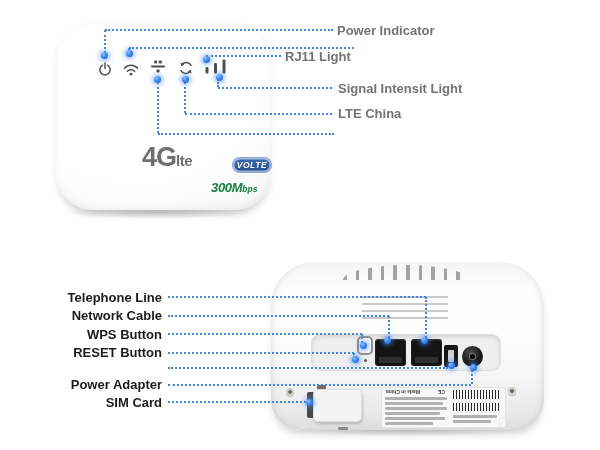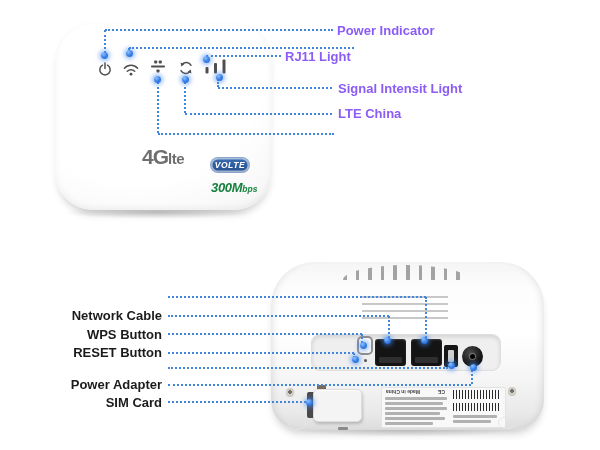--- a/index.html
+++ b/index.html
@@ -18,29 +18,29 @@
     box-shadow:0 6px 9px -3px rgba(0,0,0,.20), inset -7px 0 10px -7px rgba(0,0,0,.15), inset 7px 0 10px -7px rgba(0,0,0,.15);}
   .back-shadow{left:295px;top:423px;width:225px;height:14px;border-radius:50%;
     background:radial-gradient(closest-side,rgba(0,0,0,.15),rgba(0,0,0,0));}
 
   
   .hline{position:absolute;height:0;border-top:2px dotted #4285dd;}
   .vline{position:absolute;width:0;border-left:2px dotted #4285dd;}
   .dot{position:absolute;width:7px;height:7px;border-radius:50%;
     background:radial-gradient(circle at 35% 30%, #8fc0ff 0%, #3d85e8 45%, #1a5fd0 100%);
     box-shadow:0 0 4px 2px rgba(70,140,245,.55);}
-  .lbl{position:absolute;font-size:13px;font-weight:700;color:#8b5cf6;line-height:14px;white-space:nowrap;}
+  .lbl{position:absolute;font-size:13px;font-weight:700;color:#737373;line-height:14px;white-space:nowrap;}
   .lbl-b{position:absolute;left:0;width:162px;text-align:right;font-size:13px;font-weight:700;color:#1b1b1b;line-height:13px;white-space:nowrap;}
 
   
   .icon{position:absolute;}
   .logo{left:142px;top:144px;display:flex;align-items:baseline;color:#6f6f6f;}
-  .logo-main{font-size:21px;font-weight:800;letter-spacing:-1px;line-height:26px;}
+  .logo-main{font-size:27px;font-weight:800;letter-spacing:-1px;line-height:26px;}
   .logo-sub{font-size:15px;font-weight:700;letter-spacing:-0.5px;}
-  .volte-badge{left:211px;top:158px;width:38px;height:14px;border-radius:8px;
+  .volte-badge{left:233px;top:158px;width:38px;height:14px;border-radius:8px;
     background:linear-gradient(180deg,#3a6cb0,#27508f);
     box-shadow:inset 0 0 0 1.5px rgba(255,255,255,.55), 0 0 0 1px #8aa6cf;
     display:flex;align-items:center;justify-content:center;}
   .volte-badge span{color:#fff;font-size:8.5px;font-weight:700;font-style:italic;letter-spacing:.6px;}
   .speed{left:211px;top:180px;display:flex;align-items:baseline;color:#15803d;font-style:italic;}
   .speed-val{font-size:13px;font-weight:800;letter-spacing:-0.3px;}
   .speed-unit{font-size:8.5px;font-weight:800;}
 
   
   .vents-top{left:343px;top:265px;width:126px;height:15px;border-radius:50% 50% 0 0/100% 100% 0 0;overflow:hidden;
@@ -202,19 +202,20 @@
   <div class="hline" style="left:168px;top:401px;width:138px"></div>
 
   <div class="dot" style="left:421px;top:337px"></div>
   <div class="dot" style="left:384px;top:337px"></div>
   <div class="dot" style="left:360px;top:342px"></div>
   <div class="dot" style="left:352px;top:356px"></div>
   <div class="dot" style="left:448px;top:362px"></div>
   <div class="dot" style="left:470px;top:364px"></div>
   <div class="dot" style="left:306px;top:399px"></div>
 
+  <div class="lbl-b" style="top:291px">Telephone Line</div>
   <div class="lbl-b" style="top:309px">Network Cable</div>
   <div class="lbl-b" style="top:328px">WPS Button</div>
   <div class="lbl-b" style="top:346px">RESET Button</div>
   <div class="lbl-b" style="top:378px">Power Adapter</div>
   <div class="lbl-b" style="top:396px">SIM Card</div>
 
 </div>
 
 </body></html>

